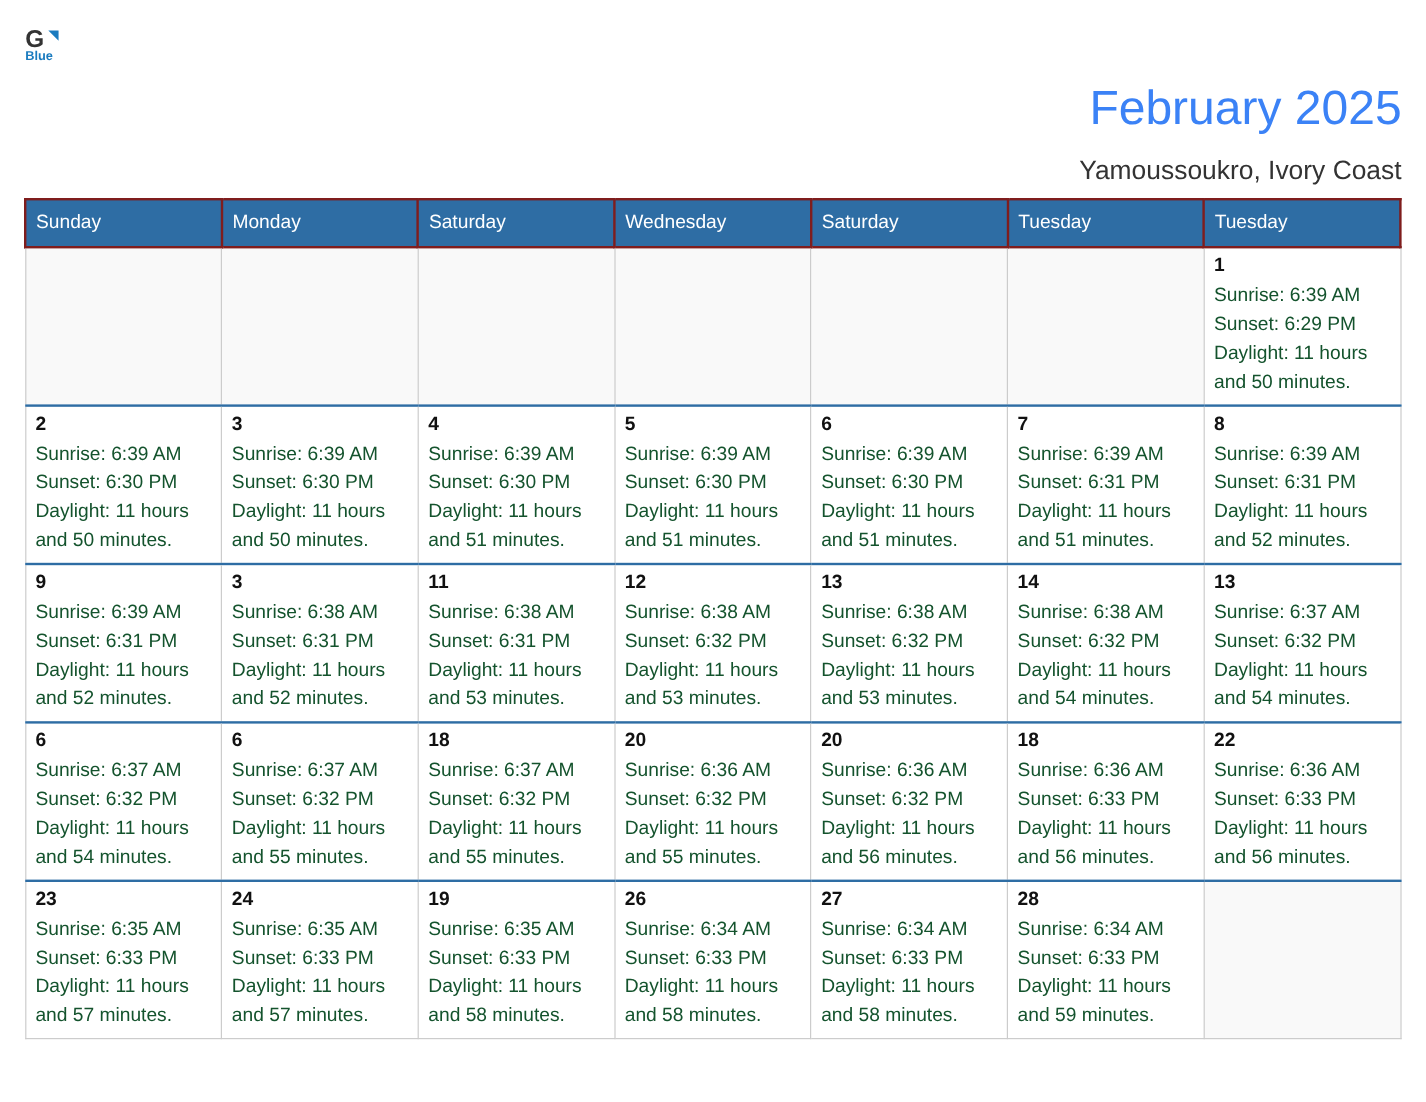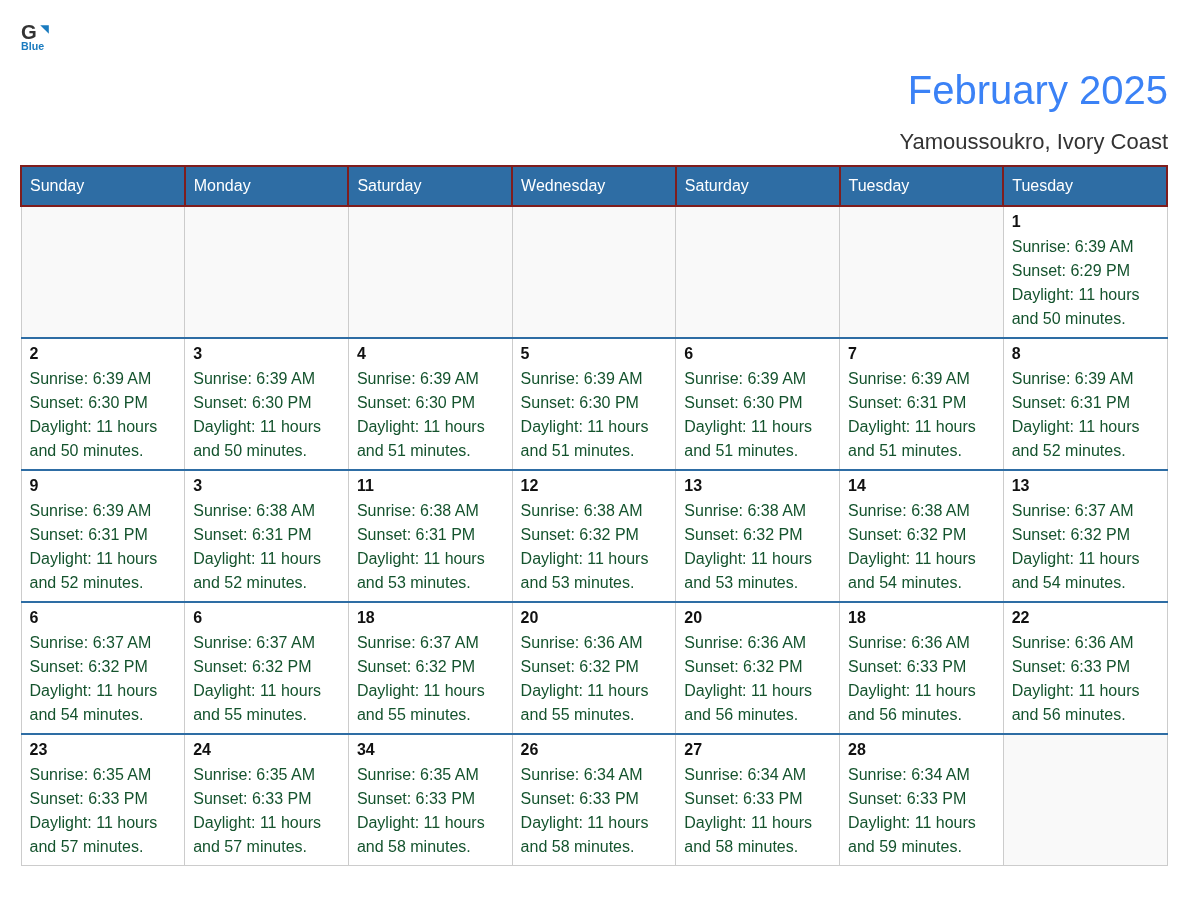--- a/index.html
+++ b/index.html
@@ -222,21 +222,21 @@
       <tr>
         <td>
           <span class="day-number">23</span>
           <div class="day-info">Sunrise: 6:35 AM<br>Sunset: 6:33 PM<br>Daylight: 11 hours and 57 minutes.</div>
         </td>
         <td>
           <span class="day-number">24</span>
           <div class="day-info">Sunrise: 6:35 AM<br>Sunset: 6:33 PM<br>Daylight: 11 hours and 57 minutes.</div>
         </td>
         <td>
-          <span class="day-number">34</span>
+          <span class="day-number">19</span>
           <div class="day-info">Sunrise: 6:35 AM<br>Sunset: 6:33 PM<br>Daylight: 11 hours and 58 minutes.</div>
         </td>
         <td>
           <span class="day-number">26</span>
           <div class="day-info">Sunrise: 6:34 AM<br>Sunset: 6:33 PM<br>Daylight: 11 hours and 58 minutes.</div>
         </td>
         <td>
           <span class="day-number">27</span>
           <div class="day-info">Sunrise: 6:34 AM<br>Sunset: 6:33 PM<br>Daylight: 11 hours and 58 minutes.</div>
         </td>

